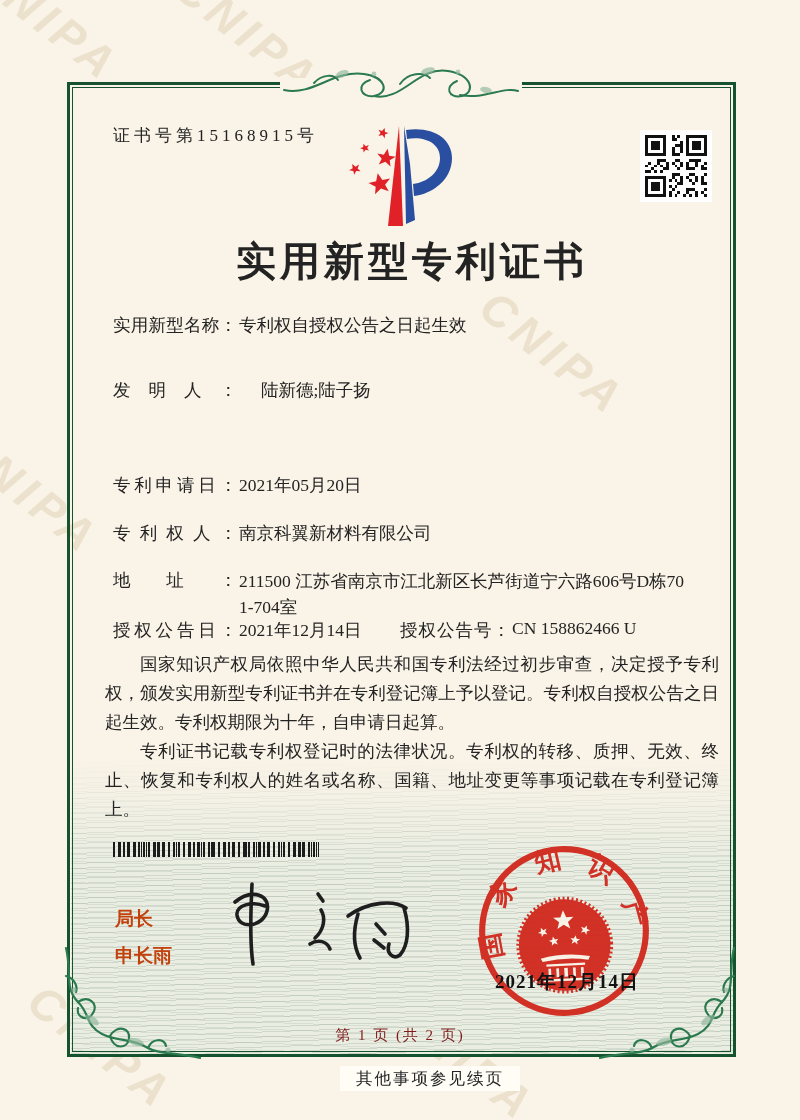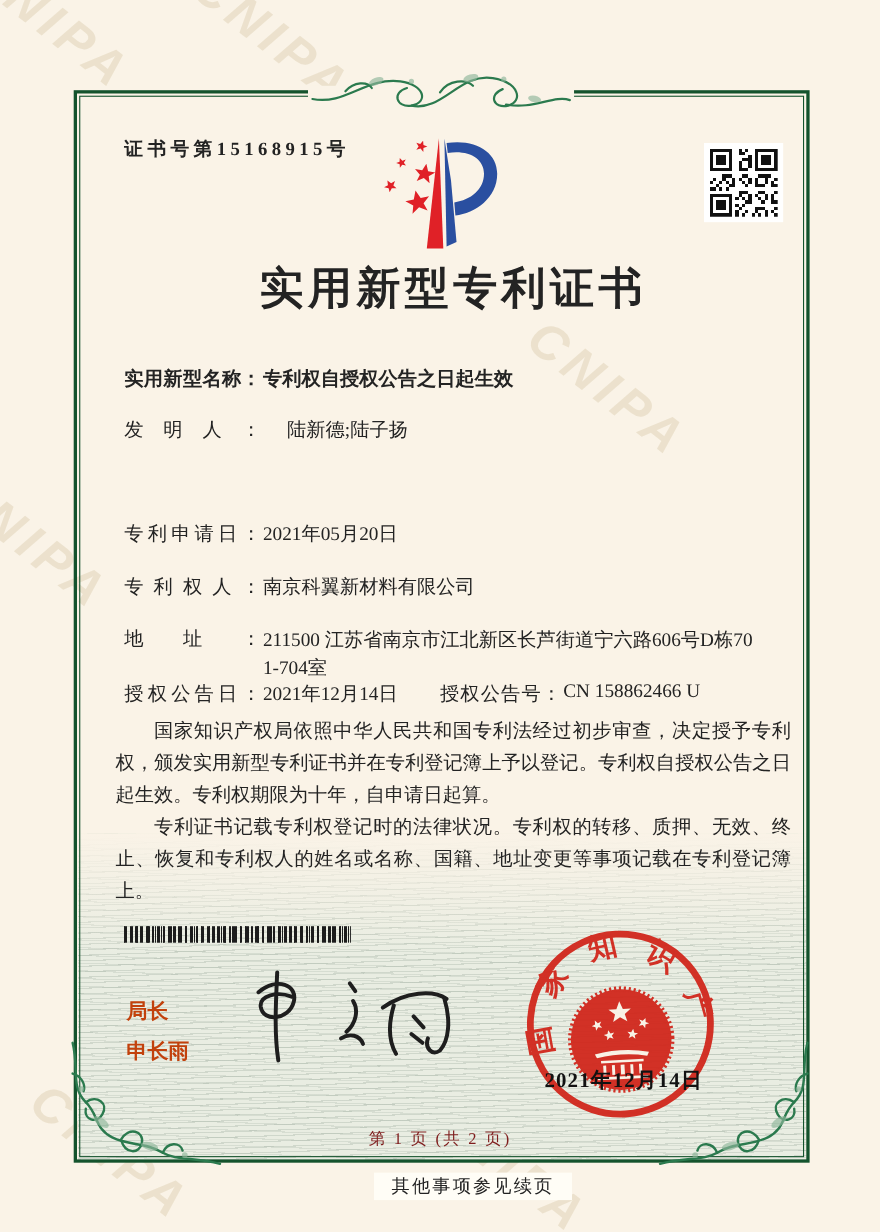--- a/index.html
+++ b/index.html
@@ -38,21 +38,21 @@
     border:3px solid #14532d;
   }
   .frame-inner{
     position:absolute;left:2px;top:2px;right:2px;bottom:2px;
     border:1px solid #14532d;
   }
   .ornament{position:absolute;pointer-events:none;}
   
   .cert-no{
     position:absolute;left:113px;top:124px;
-    font-size:17px;letter-spacing:4px;font-weight:bold;
+    font-size:17px;letter-spacing:4px;
   }
   .logo{position:absolute;left:340px;top:124px;}
   .qr-wrap{
     position:absolute;left:640px;top:130px;width:72px;height:72px;
     background:#fff;display:flex;align-items:center;justify-content:center;
   }
   .title{
     position:absolute;left:0;top:234px;width:100%;
     text-align:center;font-size:40px;font-weight:700;letter-spacing:4px;margin-left:12px;
   }
@@ -304,21 +304,21 @@
         <g>
           <rect x="0" y="14" width="7" height="7" fill="#111"></rect>
           <rect x="1" y="15" width="5" height="5" fill="#fff"></rect>
           <rect x="2" y="16" width="3" height="3" fill="#111"></rect>
         </g>
       </svg>
   </div>
 
   <div class="title">实用新型专利证书</div>
 
-  <div class="field-row" style="top:332px;font-weight:bold;">
+  <div class="field-row" style="top:313px;">
     <span class="field-label">实用新型名称：</span>
     <span class="field-value">专利权自授权公告之日起生效</span>
   </div>
   <div class="field-row" style="top:378px;gap:22px;">
     <span class="field-label">发明人：</span>
     <span class="field-value">陆新德;陆子扬</span>
   </div>
   <div class="field-row" style="top:473px;">
     <span class="field-label">专利申请日：</span>
     <span class="field-value">2021年05月20日</span>

